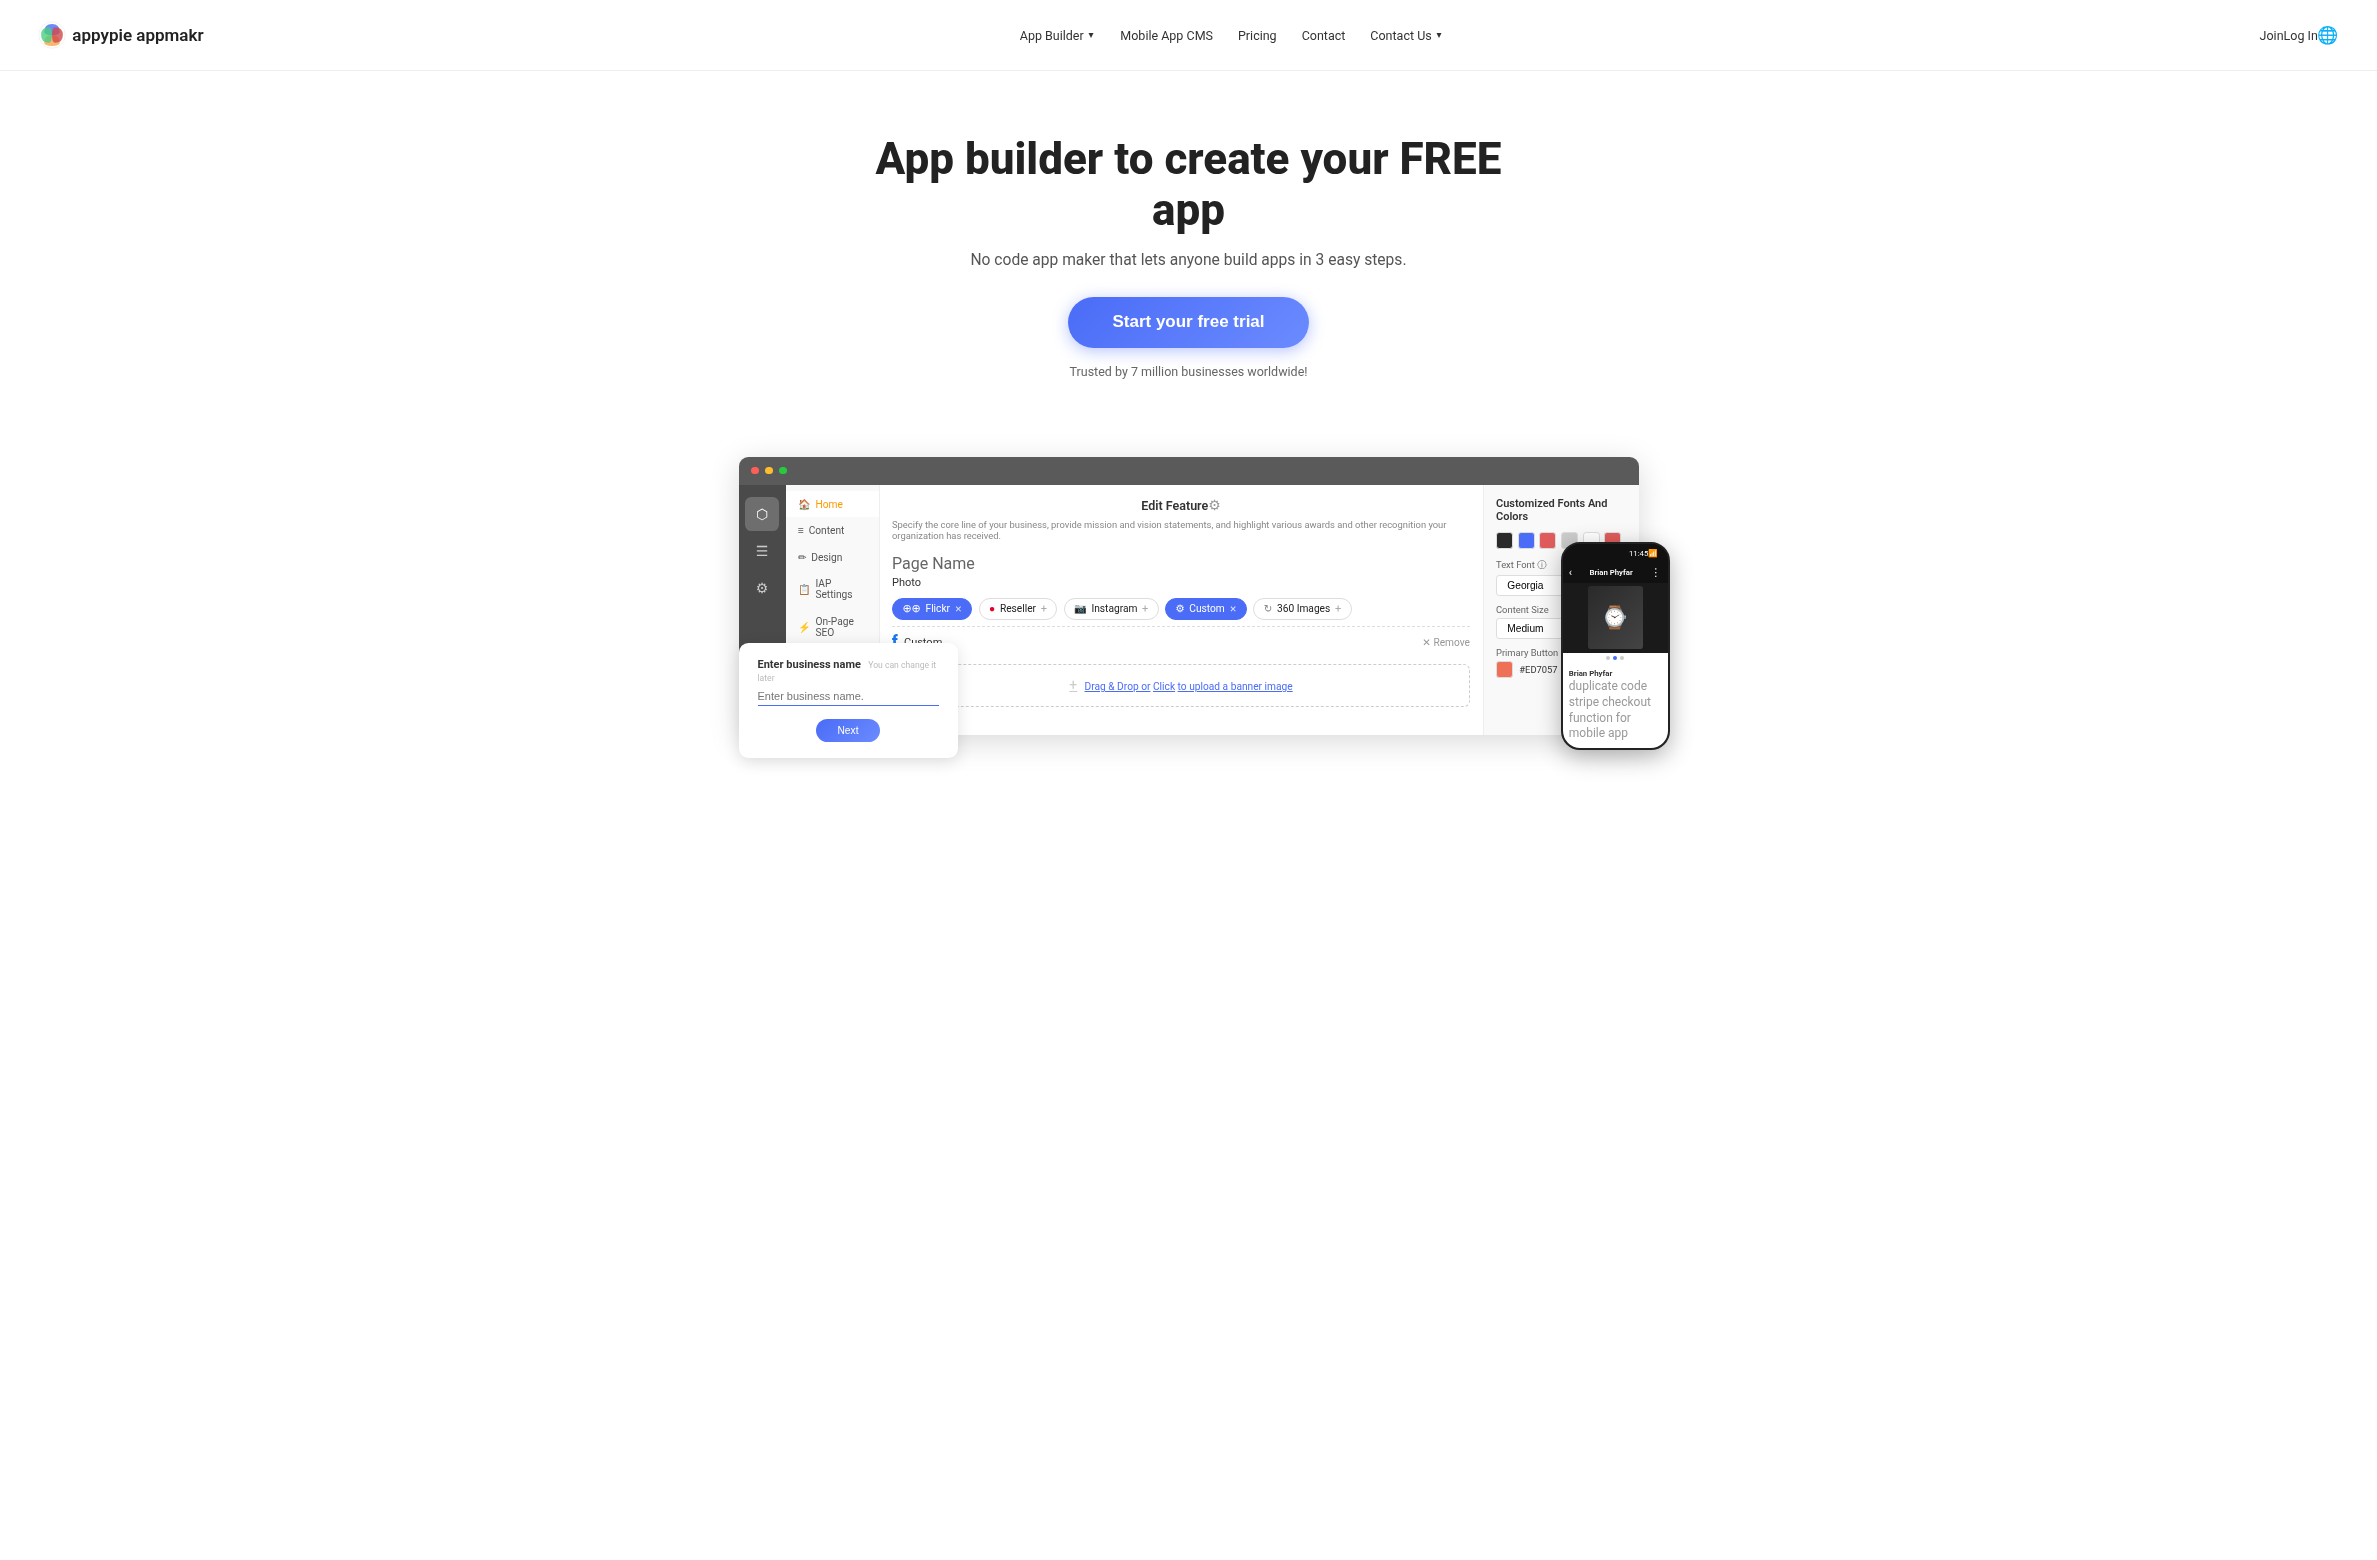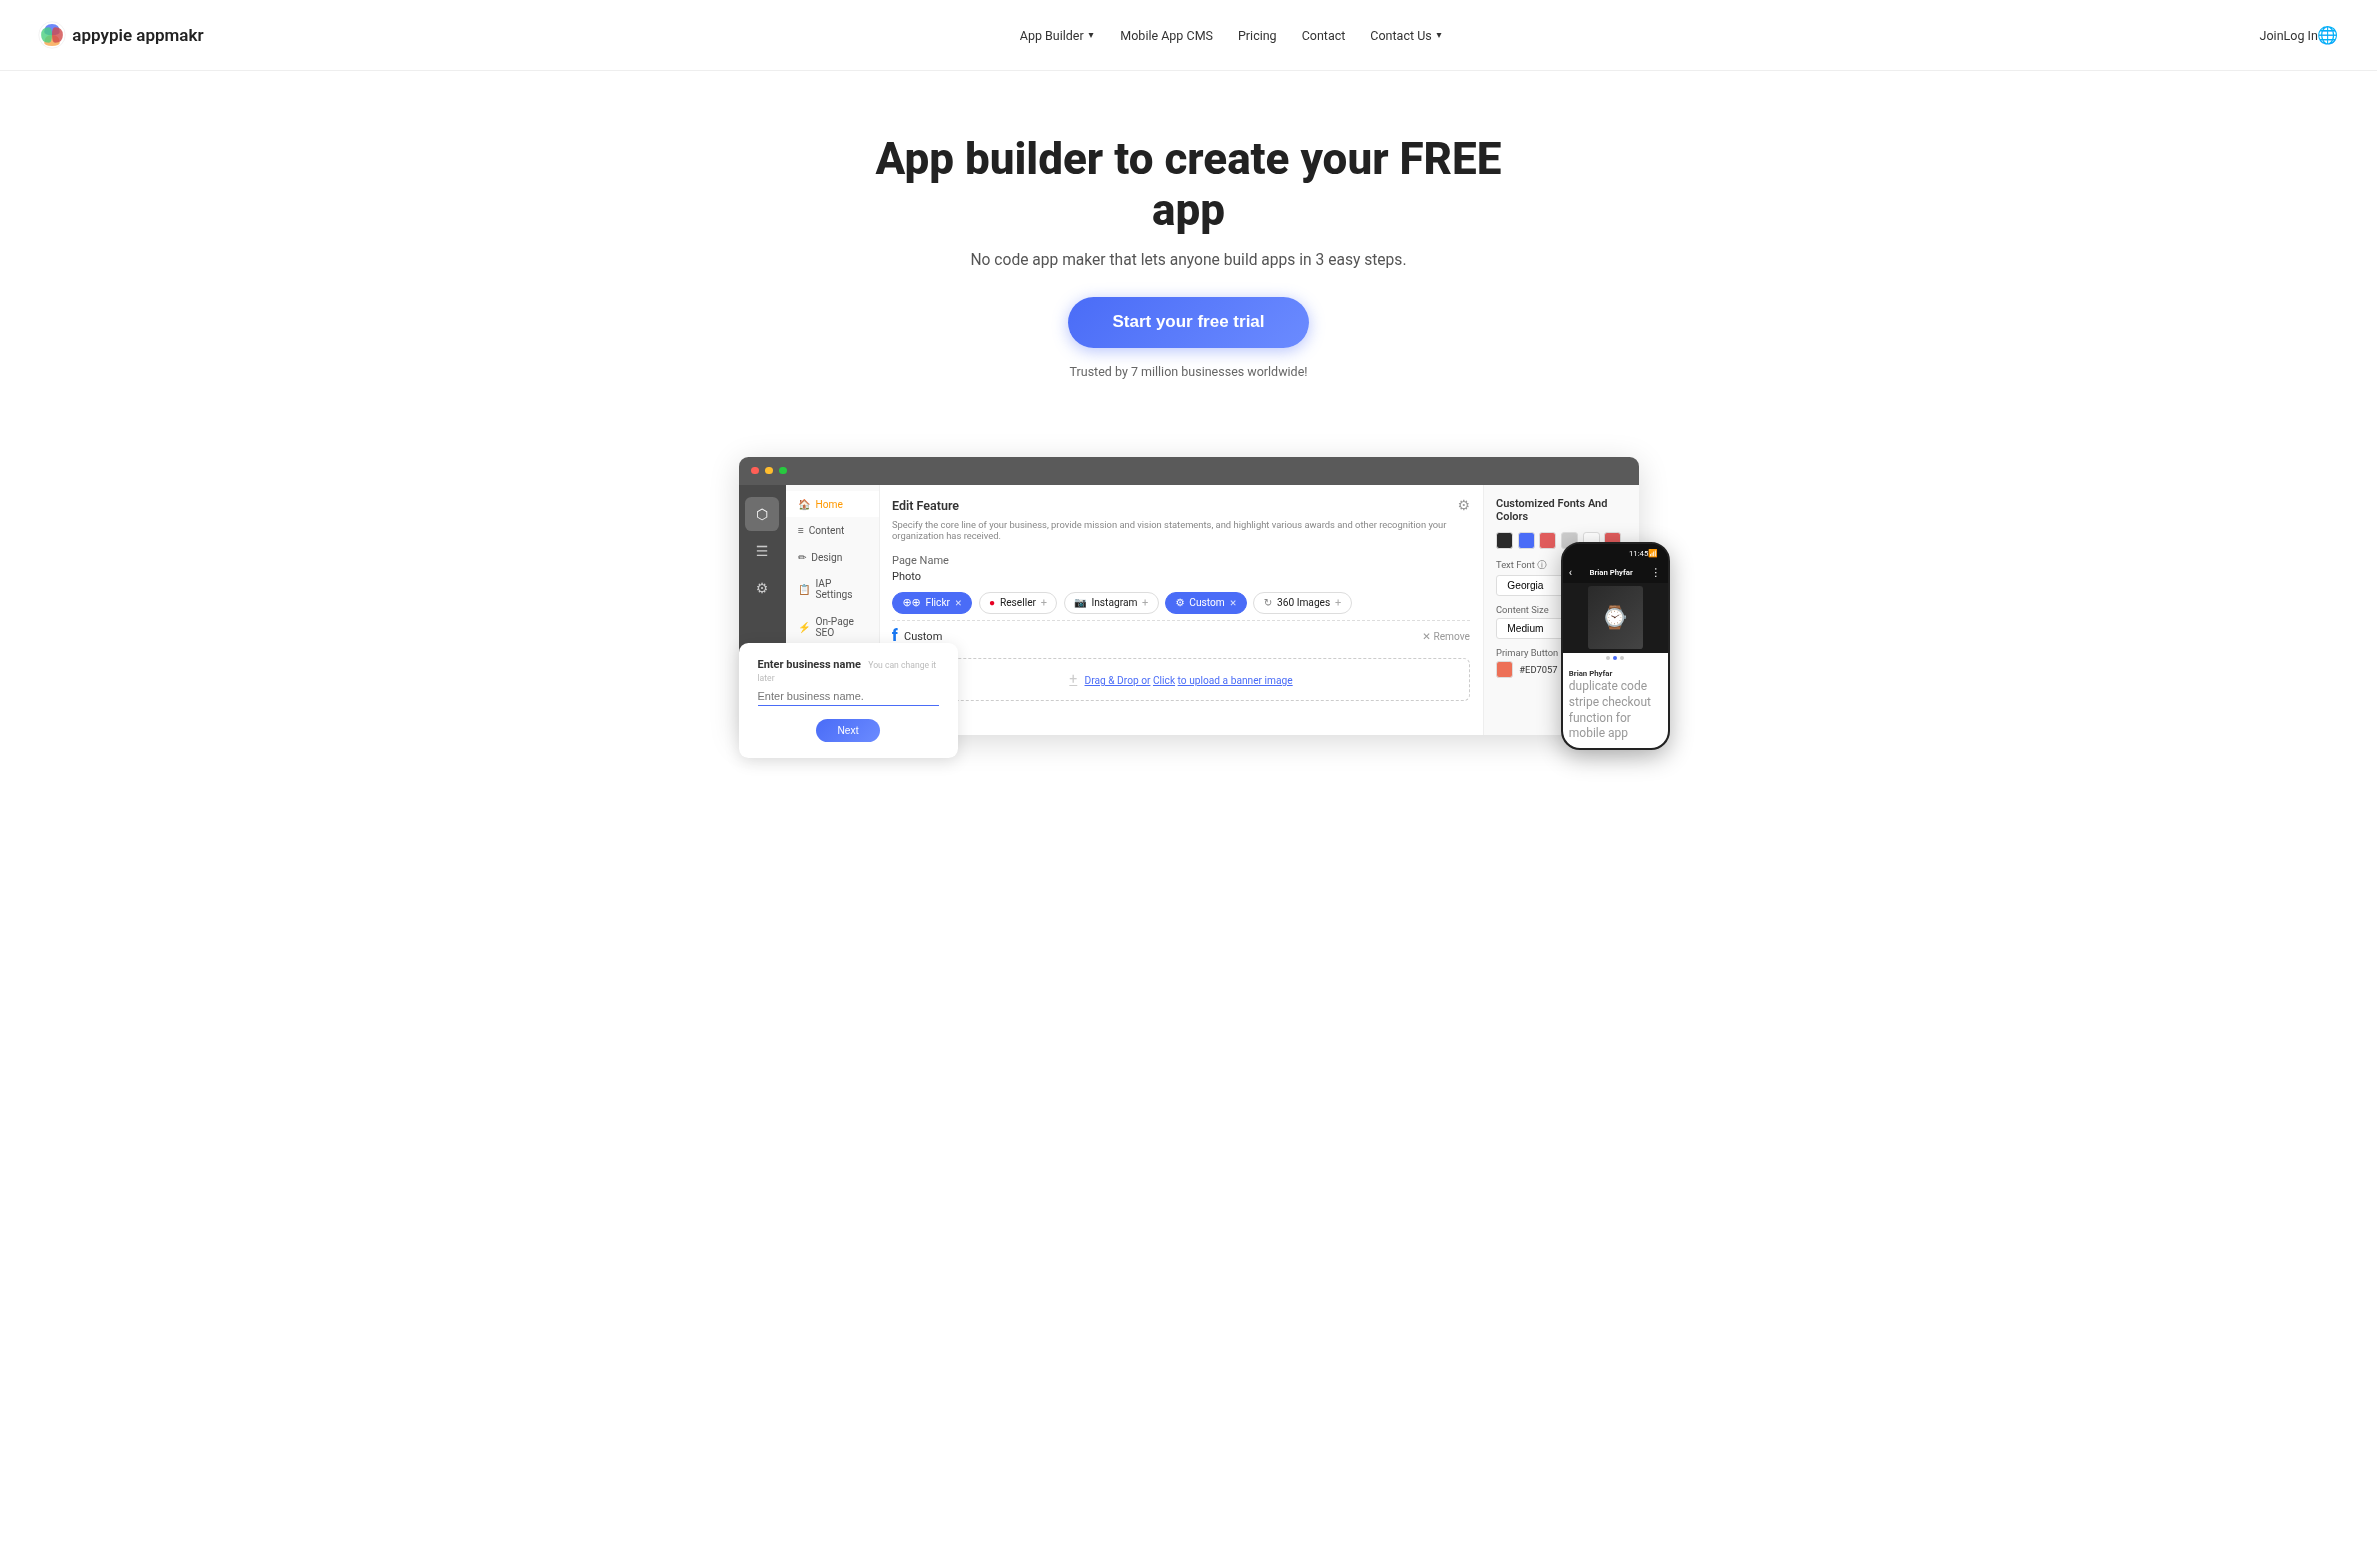--- a/index.html
+++ b/index.html
@@ -74,25 +74,25 @@
     
     .feature-nav {
       width: 94px; background: #f9f9f9; border-right: 0.8px solid #eee;
       padding: 6.3px 0; font-size: 10.2px;
     }
     .feature-nav-item { padding: 7.8px 12.5px; color: #555; cursor: pointer; display: flex; align-items: center; gap: 4.7px; }
     .feature-nav-item.active { color: #f90; background: #fff; }
 
     
     .edit-panel { flex: 1; padding: 12.5px; }
-    .edit-panel-header { display: flex; justify-content: space-between; align-items: center; margin-bottom: 6.3px; }
+    .edit-panel-header { display: flex; justify-content: center; align-items: center; margin-bottom: 6.3px; }
     .edit-panel-title { font-size: 12.5px; font-weight: 600; color: #333; }
     .edit-panel-desc { font-size: 9.4px; color: #888; margin-bottom: 12.5px; }
     .edit-row { margin-bottom: 9.4px; }
-    .edit-label { font-size: 11px; color: #666; margin-bottom: 3.1px; }
+    .edit-label { font-size: 16px; color: #666; margin-bottom: 3.1px; }
     .edit-value { font-size: 11px; color: #333; }
     .integration-bar { display: flex; gap: 6.3px; flex-wrap: wrap; margin-bottom: 6.3px; }
     .int-chip {
       display: flex; align-items: center; gap: 4.7px; padding: 3.1px 9.4px;
       border: 0.8px solid #ddd; border-radius: 15.6px; font-size: 10.2px; cursor: pointer;
     }
     .int-chip.active { background: #4A6CF7; color: #fff; border-color: #4A6CF7; }
     .int-chip .chip-remove { color: rgba(255,255,255,0.8); font-size: 8.6px; }
     .int-chip .chip-add { color: #aaa; font-size: 11px; }
     .social-row { display: flex; align-items: center; gap: 6.3px; padding: 6.3px 0; border-top: 0.8px dashed #ddd; }

